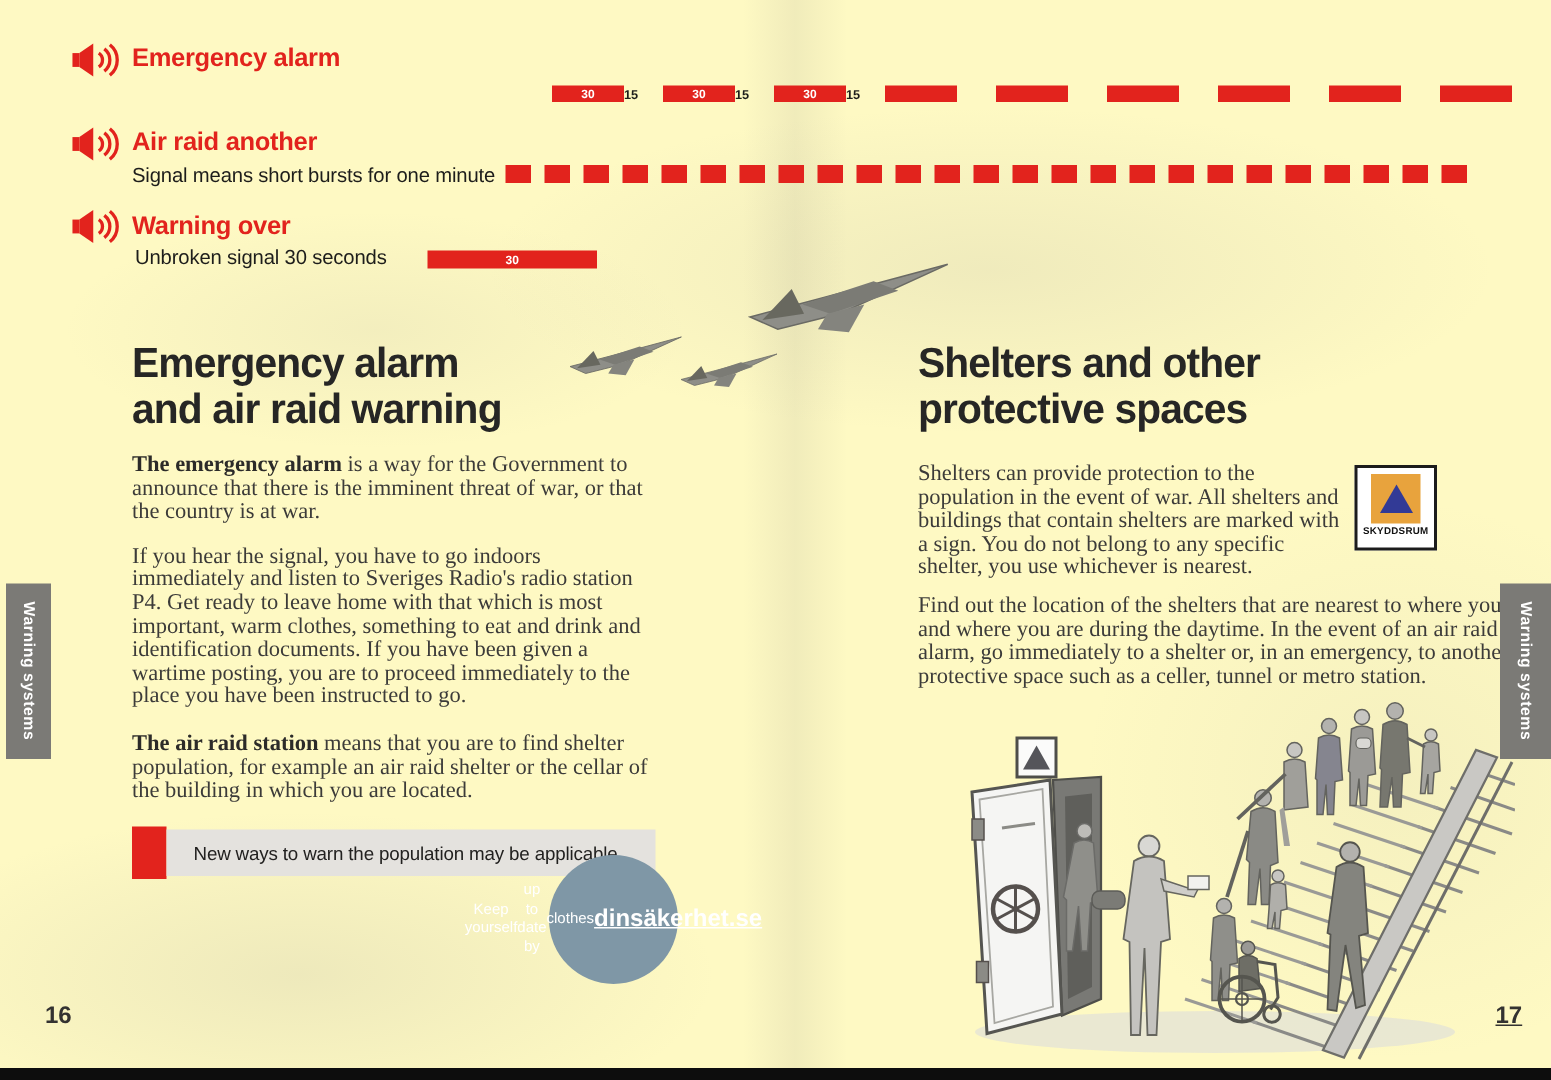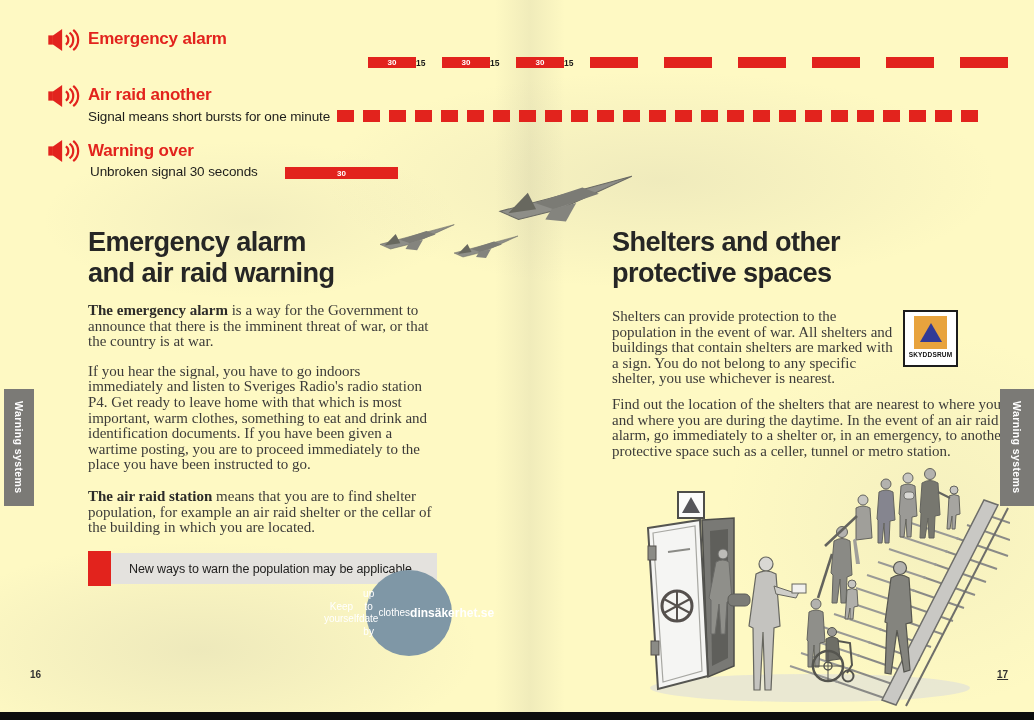--- a/index.html
+++ b/index.html
@@ -27,35 +27,35 @@
   .body-col strong{color:#2c2b29;}
   
   #note-red{position:absolute;left:88px;top:551px;width:23px;height:35px;background:#e2231d;}
   #note-bar{position:absolute;left:111px;top:553px;width:326px;height:31px;background:#e4e2de;
             display:flex;align-items:center;padding-left:18px;box-sizing:border-box;
             font-size:12.5px;color:#222120;letter-spacing:-0.1px;}
   
   #badge{position:absolute;left:366px;top:570px;width:86px;height:86px;border-radius:50%;background:#7f97a6;
          display:flex;flex-direction:row;align-items:center;justify-content:center;text-align:center;
          color:#fff;font-size:10px;line-height:12.5px;}
-  #badge .bold{font-weight:bold;font-size:12px;margin-top:1px;}
+  #badge .bold{font-weight:bold;font-size:16px;margin-top:1px;text-decoration:underline;}
   
   #sign{position:absolute;left:903px;top:310px;width:55px;height:57px;background:#fff;border:2px solid #1c1c1c;
         box-sizing:border-box;display:flex;flex-direction:column;align-items:center;justify-content:flex-start;}
   #sign .orange{width:33px;height:33px;background:#e8a33d;margin-top:4px;display:flex;align-items:center;justify-content:center;}
   #sign .tri{width:0;height:0;border-left:11px solid transparent;border-right:11px solid transparent;
              border-bottom:19px solid #323a96;}
   #sign .lbl{font-size:6.5px;font-weight:bold;color:#111;margin-top:2px;letter-spacing:0.2px;}
   
   .tab{position:absolute;top:389px;height:117px;background:#7b7a76;color:#fff;
        writing-mode:vertical-rl;display:flex;align-items:center;justify-content:center;
        font-size:10.5px;font-weight:bold;letter-spacing:0.4px;}
   #tab-left{left:4px;width:30px;}
   #tab-right{left:1000px;width:34px;}
-  .pagenum{position:absolute;font-size:10px;font-weight:bold;color:#333231;}
+  .pagenum{position:absolute;font-size:16px;font-weight:bold;color:#333231;}
   #bottom-bar{position:absolute;left:0;top:712px;width:1034px;height:8px;background:#0d0d0d;}
   svg{display:block;}
 </style>
 </head>
 <body>
 
 <div id="spread">
 
   <div class="blob" style="left:320px;top:70px;width:680px;height:220px;background:radial-gradient(ellipse at center,rgba(164,161,153,0.16),rgba(0,0,0,0) 70%);"></div>
   <div class="blob" style="left:-80px;top:540px;width:560px;height:220px;background:radial-gradient(ellipse at center,rgba(164,161,153,0.18),rgba(0,0,0,0) 70%);"></div>

